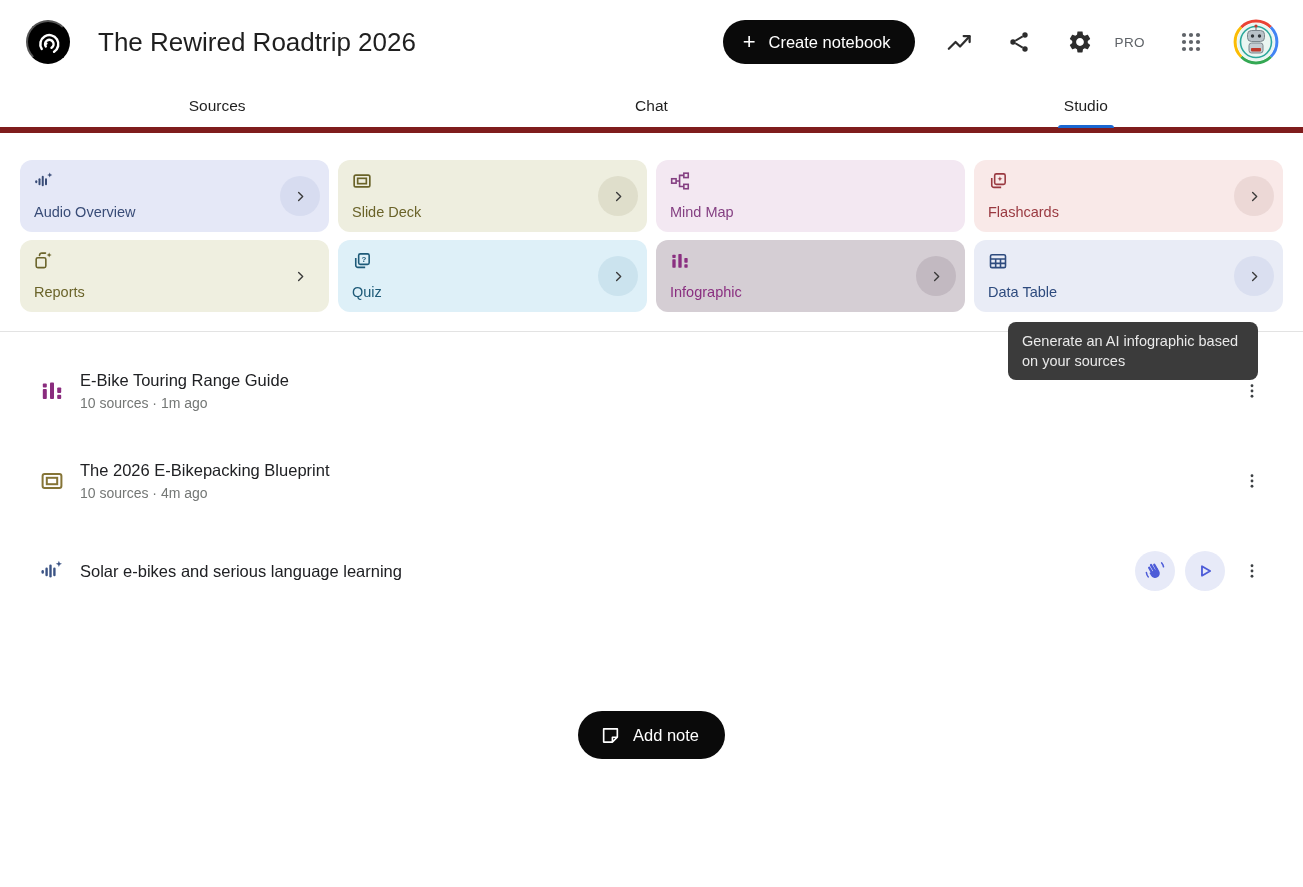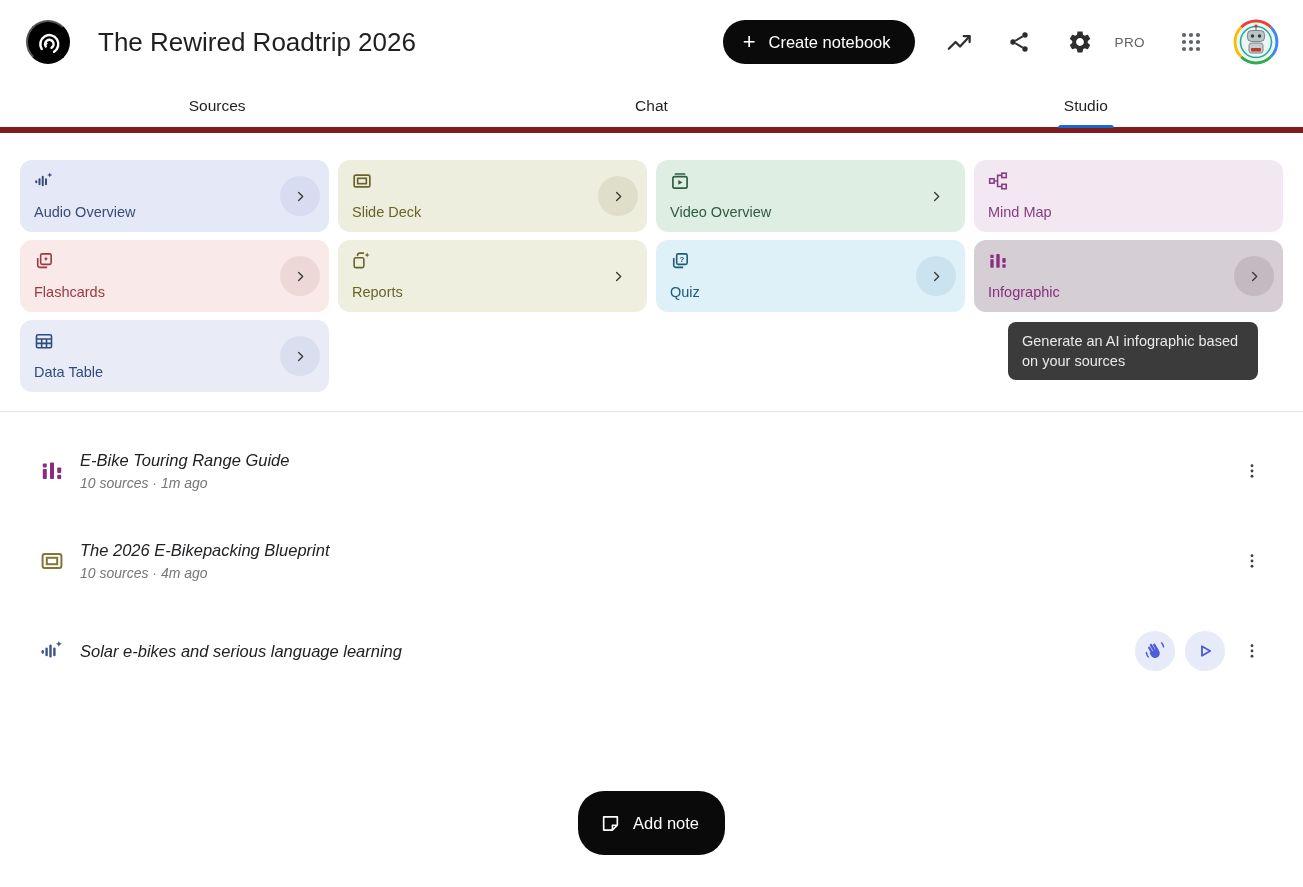--- a/index.html
+++ b/index.html
@@ -46,39 +46,39 @@
   .card-chevron.circle { background:var(--circle); }
   .card-chevron svg { width:15px; height:15px; }
 
   .divider { border-top:1px solid #e3e3e3; margin-top:19px; }
 
   
   .tooltip { position:absolute; left:1008px; top:322px; width:250px; background:#3b3b3b;
     color:#e9e9e9; font-size:14.5px; line-height:20px; padding:9px 14px; border-radius:8px; z-index:5; }
 
   
-  .artifacts { padding-top:14px;font-style:italic; }
+  .artifacts { padding-top:14px; }
   .artifact { height:90px; display:flex; align-items:center; padding:0 38px 0 40px; cursor:pointer; }
   .a-icon { width:24px; height:24px; margin-right:16px; flex-shrink:0; }
   .a-icon svg { width:24px; height:24px; display:block; }
   .a-text { display:flex; flex-direction:column; }
   .a-title { font-size:16.5px; color:#202124; }
   .a-meta { font-size:14px; color:#747775; margin-top:5px; }
   .a-actions { margin-left:auto; display:flex; align-items:center; gap:10px; }
   .action-circle { width:40px; height:40px; border-radius:50%; background:#e7eaf8; color:#4d5cd8;
     border:none; display:flex; align-items:center; justify-content:center; cursor:pointer; }
   .action-circle svg { width:22px; height:22px; }
   .dots-btn { background:none; border:none; color:#3c4043; width:26px; height:40px;
     display:flex; align-items:center; justify-content:center; cursor:pointer; margin-left:4px; }
   .dots-btn svg { width:18px; height:18px; }
 
   
   .addnote-wrap { display:flex; justify-content:center; margin-top:95px; }
   .addnote-btn { display:flex; align-items:center; gap:12px; background:#0a0a0a; color:#fff;
-    border:none; height:64px; border-radius:26px; padding:0 26px 0 22px; font-size:16.5px;
+    border:none; height:48px; border-radius:26px; padding:0 26px 0 22px; font-size:16.5px;
     font-weight:500; font-family:inherit; cursor:pointer; }
   .addnote-btn svg { width:21px; height:21px; }
 </style>
 </head>
 <body>
 
 <div class="header">
   <button class="logo-btn">
     <svg viewBox="0 0 24 24">
       <g stroke="#fff" fill="none" stroke-width="2" stroke-linecap="round" transform="rotate(-32 12 12)">
@@ -188,35 +188,20 @@
       </div>
       <div class="card" style="--bg: #eeeedf; --fg: #6a6329; --circle: #dfdecb;">
         <span class="card-icon">
           <svg viewBox="0 0 24 24" fill="none" stroke="currentColor" stroke-width="2">
             <rect x="2.6" y="5" width="18.8" height="14" rx="2"></rect>
             <rect x="6.8" y="8.8" width="10.4" height="6.4"></rect>
           </svg>
         </span>
         <span class="card-label">Slide Deck</span>
         <span class="card-chevron circle">
-          <svg viewBox="0 0 24 24" fill="none" stroke="currentColor" stroke-width="2.2" stroke-linecap="round" stroke-linejoin="round">
-            <path d="M9 5.5 l6.5 6.5 -6.5 6.5"></path>
-          </svg>
-        </span>
-      </div>
-      <div class="card" style="--bg: #dfeee3; --fg: #2b5c3f; --circle: transparent;">
-        <span class="card-icon">
-          <svg viewBox="0 0 24 24" fill="none" stroke="currentColor" stroke-width="2">
-            <path d="M6.5 3.6 h11" stroke-linecap="round"></path>
-            <rect x="3.5" y="6.8" width="17" height="13.7" rx="2"></rect>
-            <path d="M10 10.8 l5 2.9 -5 2.9 z" fill="currentColor" stroke="none"></path>
-          </svg>
-        </span>
-        <span class="card-label">Video Overview</span>
-        <span class="card-chevron">
           <svg viewBox="0 0 24 24" fill="none" stroke="currentColor" stroke-width="2.2" stroke-linecap="round" stroke-linejoin="round">
             <path d="M9 5.5 l6.5 6.5 -6.5 6.5"></path>
           </svg>
         </span>
       </div>
       <div class="card" style="--bg: #f3e8f2; --fg: #843f82; --circle: transparent;">
         <span class="card-icon">
           <svg viewBox="0 0 24 24" fill="none" stroke="currentColor" stroke-width="1.9">
             <rect x="2" y="9.3" width="5.3" height="5.3"></rect>
             <rect x="16.6" y="2.6" width="5.3" height="5.3"></rect>

